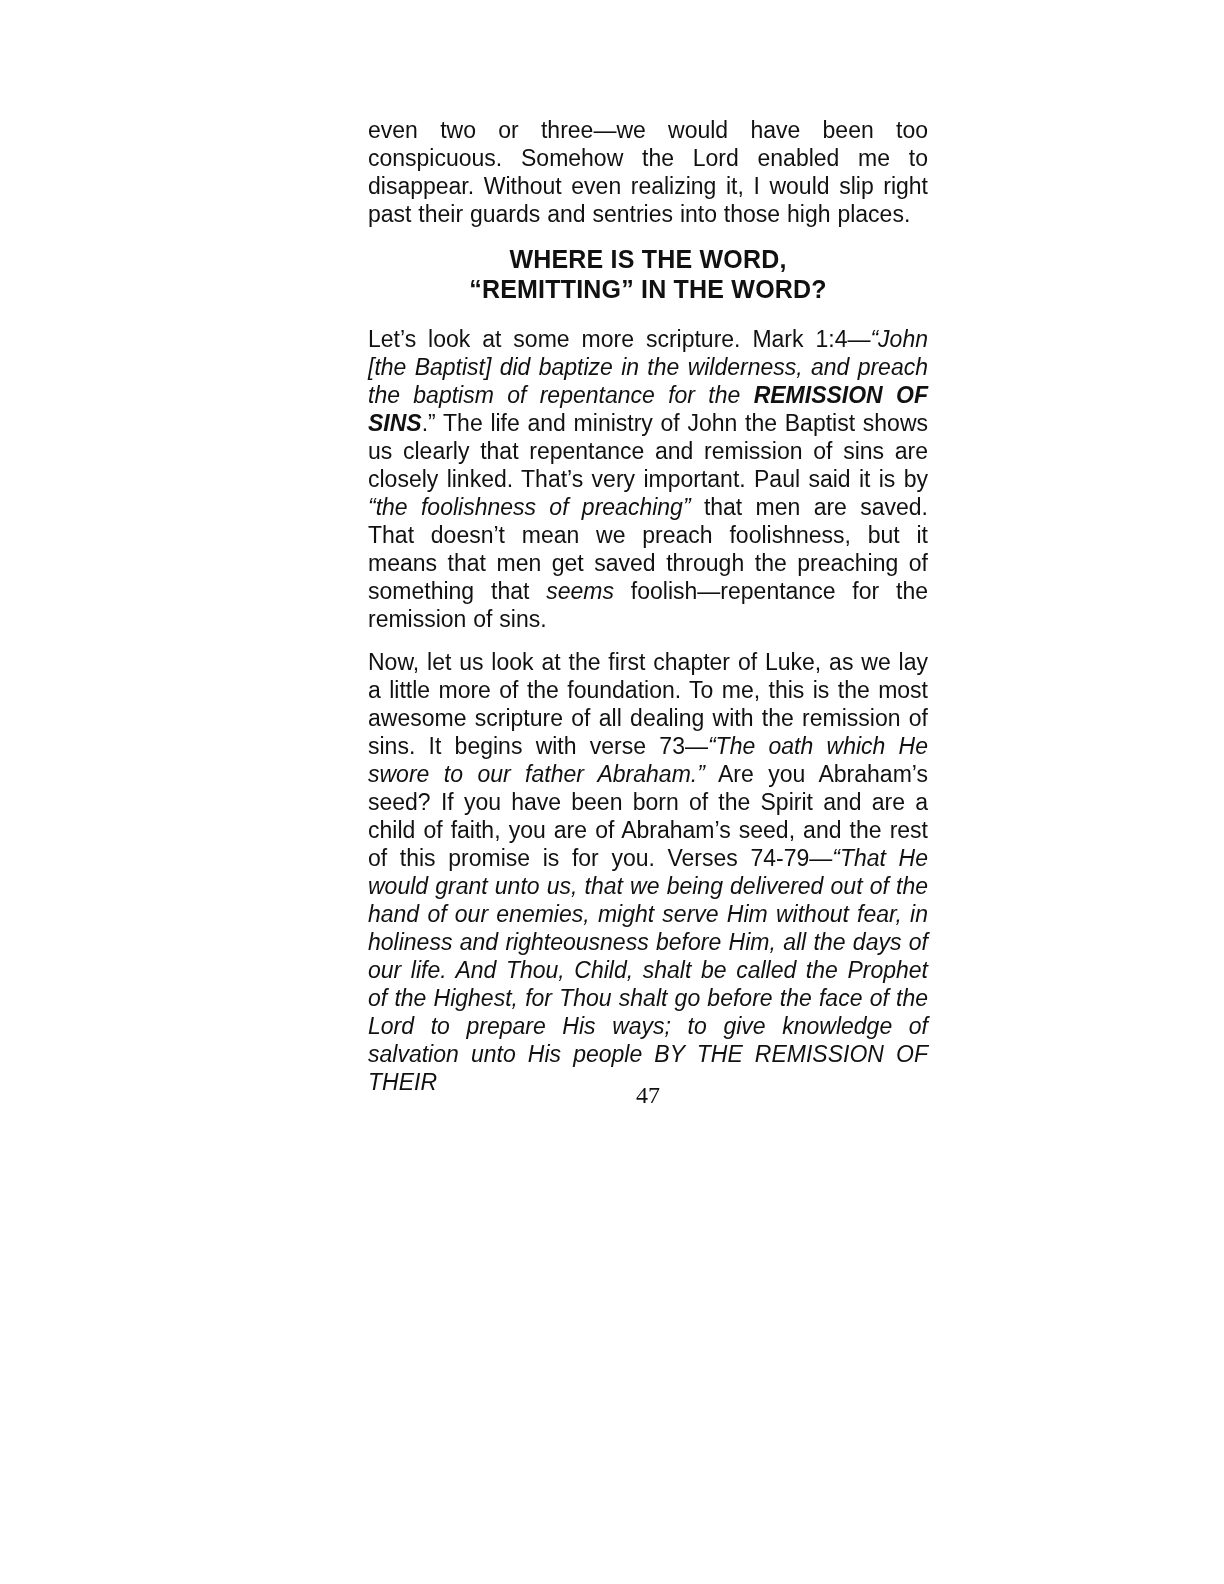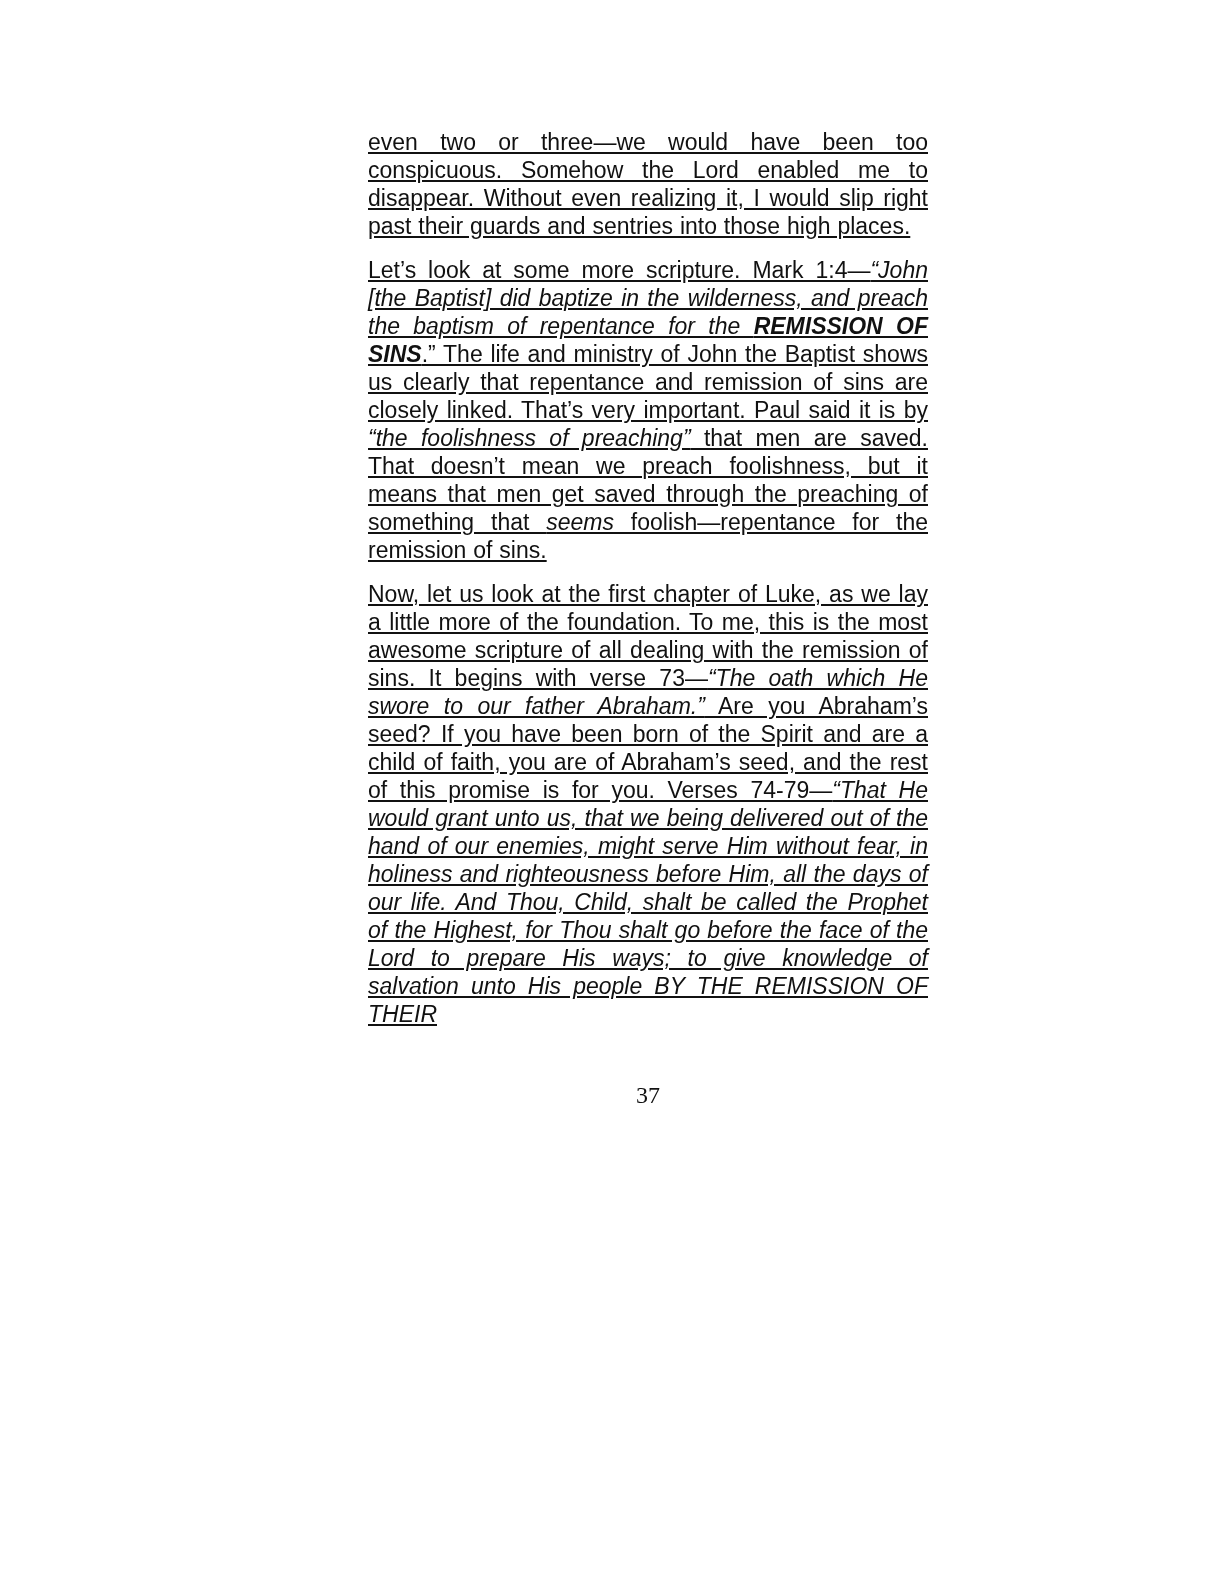--- a/index.html
+++ b/index.html
@@ -20,26 +20,25 @@
     inset: 0;
     background: #ffffff;
   }
   .text-col {
     position: absolute;
     left: 368px;
     top: 112px;
     width: 560px;
   }
   .text-col p {
-    margin: 16px 0 15px 0;
+    margin: 4px 0 15px 0;
     font-size: 23px;
     line-height: 28px;
     text-align: justify;
     word-spacing: 0.5px;
-    text-decoration: underline;
   }
   .section-heading {
     margin: 16px 0 21px 0;
     font-size: 25px;
     line-height: 30px;
     font-weight: 700;
     text-align: center;
     letter-spacing: 0.2px;
   }
   .page-number {
@@ -54,19 +53,23 @@
   }
 </style>
 </head>
 <body>
 
 <div class="sheet">
   <div class="text-col">
     <div id="paras-top">
         <p><span>even two or three—we would have been too conspicuous. Somehow the Lord enabled me to disappear. Without even realizing it, I would slip right past their guards and sentries into those high places.</span></p>
       </div>
+    <h2 class="section-heading">
+      <span>WHERE IS THE WORD,</span><br>
+      <span>“REMITTING” IN THE WORD?</span>
+    </h2>
     <div id="paras-main">
         <p><span>Let’s look at some more scripture. Mark 1:4—</span><span style="font-style: italic;">“John [the Baptist] did baptize in the wilderness, and preach the baptism of repentance for the </span><span style="font-style: italic; font-weight: 700;">REMISSION OF SINS</span><span>.” The life and ministry of John the Baptist shows us clearly that repentance and remission of sins are closely linked. That’s very important. Paul said it is by </span><span style="font-style: italic;">“the foolishness of preaching”</span><span> that men are saved. That doesn’t mean we preach foolishness, but it means that men get saved through the preaching of something that </span><span style="font-style: italic;">seems</span><span> foolish—repentance for the remission of sins.</span></p>
         <p><span>Now, let us look at the first chapter of Luke, as we lay a little more of the foundation. To me, this is the most awesome scripture of all dealing with the remission of sins. It begins with verse 73—</span><span style="font-style: italic;">“The oath which He swore to our father Abraham.”</span><span> Are you Abraham’s seed? If you have been born of the Spirit and are a child of faith, you are of Abraham’s seed, and the rest of this promise is for you. Verses 74-79—</span><span style="font-style: italic;">“That He would grant unto us, that we being delivered out of the hand of our enemies, might serve Him without fear, in holiness and righteousness before Him, all the days of our life. And Thou, Child, shalt be called the Prophet of the Highest, for Thou shalt go before the face of the Lord to prepare His ways; to give knowledge of salvation unto His people BY THE REMISSION OF THEIR</span></p>
       </div>
   </div>
-  <div class="page-number">37</div>
+  <div class="page-number">47</div>
 </div>
 
 </body></html>

